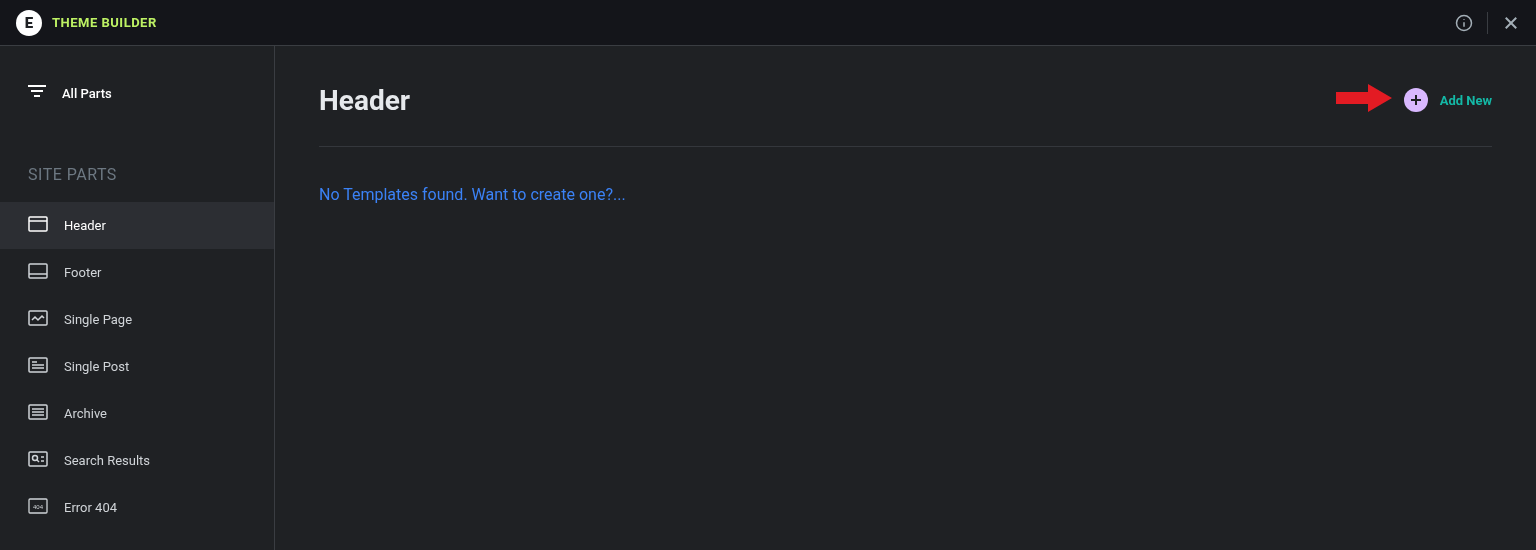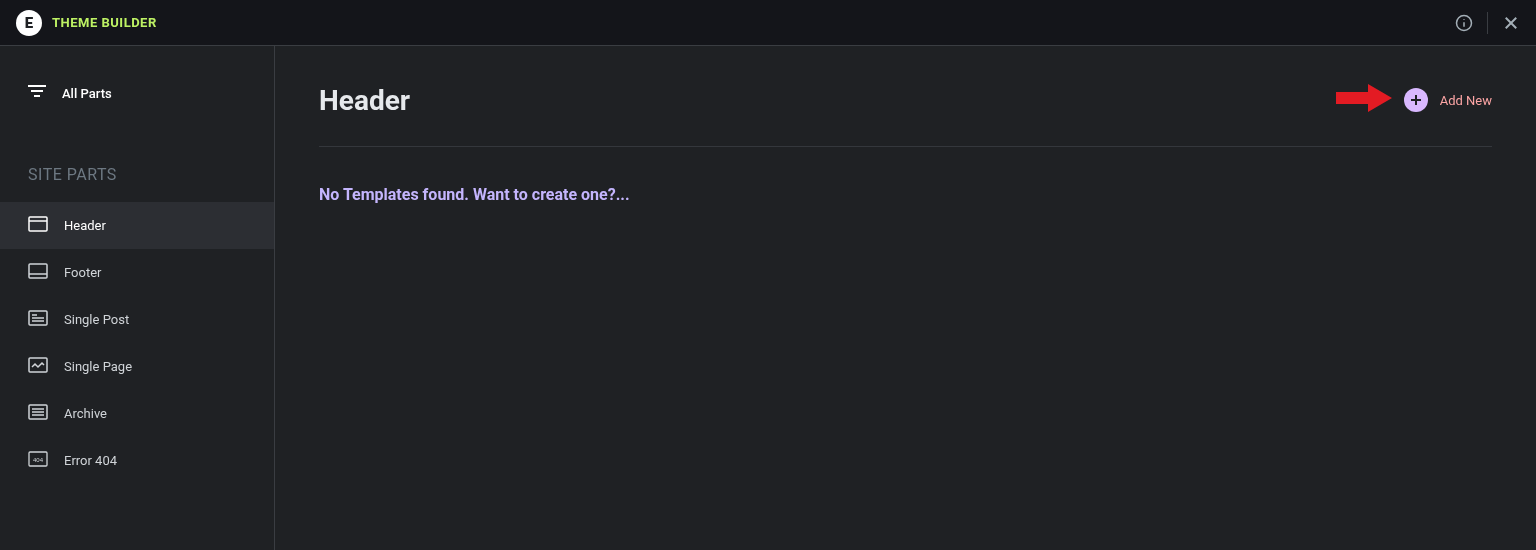--- a/index.html
+++ b/index.html
@@ -141,28 +141,28 @@
       height: 24px;
       border-radius: 50%;
       background: #d9b8ff;
       display: flex;
       align-items: center;
       justify-content: center;
       color: #1f2124;
     }
     .add-label {
       font-size: 13px;
-      color: #fca5a5;
-      font-weight: 400;
+      color: #14b8a6;
+      font-weight: 700;
     }
     .empty-text {
       padding-top: 38px;
       font-size: 16px;
-      font-weight: 700;
-      color: #c4b5fd;
+      font-weight: 400;
+      color: #3b82f6;
     }
   </style>
 </head>
 <body>
 
 <div class="topbar">
   <div class="topbar-left">
     <div class="logo">
       <span>E</span>
     </div>
@@ -218,50 +218,62 @@
           <line x1="1" y1="11" x2="19" y2="11"></line>
         </svg>
       </span>
       <span>Footer</span>
     </div>
 
     <div class="side-item">
       <span>
         <svg width="20" height="16" viewBox="0 0 20 16" fill="none" stroke="currentColor" stroke-width="1.5">
           <rect x="1" y="1" width="18" height="14" rx="1"></rect>
+          <polyline points="4,10 7,7 10,10 14,6 16,8"></polyline>
+        </svg>
+      </span>
+      <span>Single Page</span>
+    </div>
+
+    <div class="side-item">
+      <span>
+        <svg width="20" height="16" viewBox="0 0 20 16" fill="none" stroke="currentColor" stroke-width="1.5">
+          <rect x="1" y="1" width="18" height="14" rx="1"></rect>
           <line x1="4" y1="5" x2="9" y2="5"></line>
           <line x1="4" y1="8" x2="16" y2="8"></line>
           <line x1="4" y1="11" x2="16" y2="11"></line>
         </svg>
       </span>
       <span>Single Post</span>
     </div>
 
     <div class="side-item">
       <span>
         <svg width="20" height="16" viewBox="0 0 20 16" fill="none" stroke="currentColor" stroke-width="1.5">
           <rect x="1" y="1" width="18" height="14" rx="1"></rect>
-          <polyline points="4,10 7,7 10,10 14,6 16,8"></polyline>
-        </svg>
-      </span>
-      <span>Single Page</span>
-    </div>
-
-    <div class="side-item">
-      <span>
-        <svg width="20" height="16" viewBox="0 0 20 16" fill="none" stroke="currentColor" stroke-width="1.5">
-          <rect x="1" y="1" width="18" height="14" rx="1"></rect>
           <line x1="4" y1="5" x2="16" y2="5"></line>
           <line x1="4" y1="8" x2="16" y2="8"></line>
           <line x1="4" y1="11" x2="16" y2="11"></line>
         </svg>
       </span>
       <span>Archive</span>
     </div>
 
+    <div class="side-item">
+      <span>
+        <svg width="20" height="16" viewBox="0 0 20 16" fill="none" stroke="currentColor" stroke-width="1.5">
+          <rect x="1" y="1" width="18" height="14" rx="1"></rect>
+          <circle cx="7" cy="7" r="2.5"></circle>
+          <line x1="9" y1="9" x2="11" y2="11"></line>
+          <line x1="13" y1="6" x2="16" y2="6"></line>
+          <line x1="13" y1="10" x2="16" y2="10"></line>
+        </svg>
+      </span>
+      <span>Search Results</span>
+    </div>
 
 
     <div class="side-item">
       <span>
         <svg width="20" height="16" viewBox="0 0 20 16" fill="none" stroke="currentColor" stroke-width="1.3">
           <rect x="1" y="1" width="18" height="14" rx="1"></rect>
           <text x="10" y="11" font-size="6" text-anchor="middle" fill="currentColor" stroke="none" font-family="sans-serif">404</text>
         </svg>
       </span>
       <span>Error 404</span>

